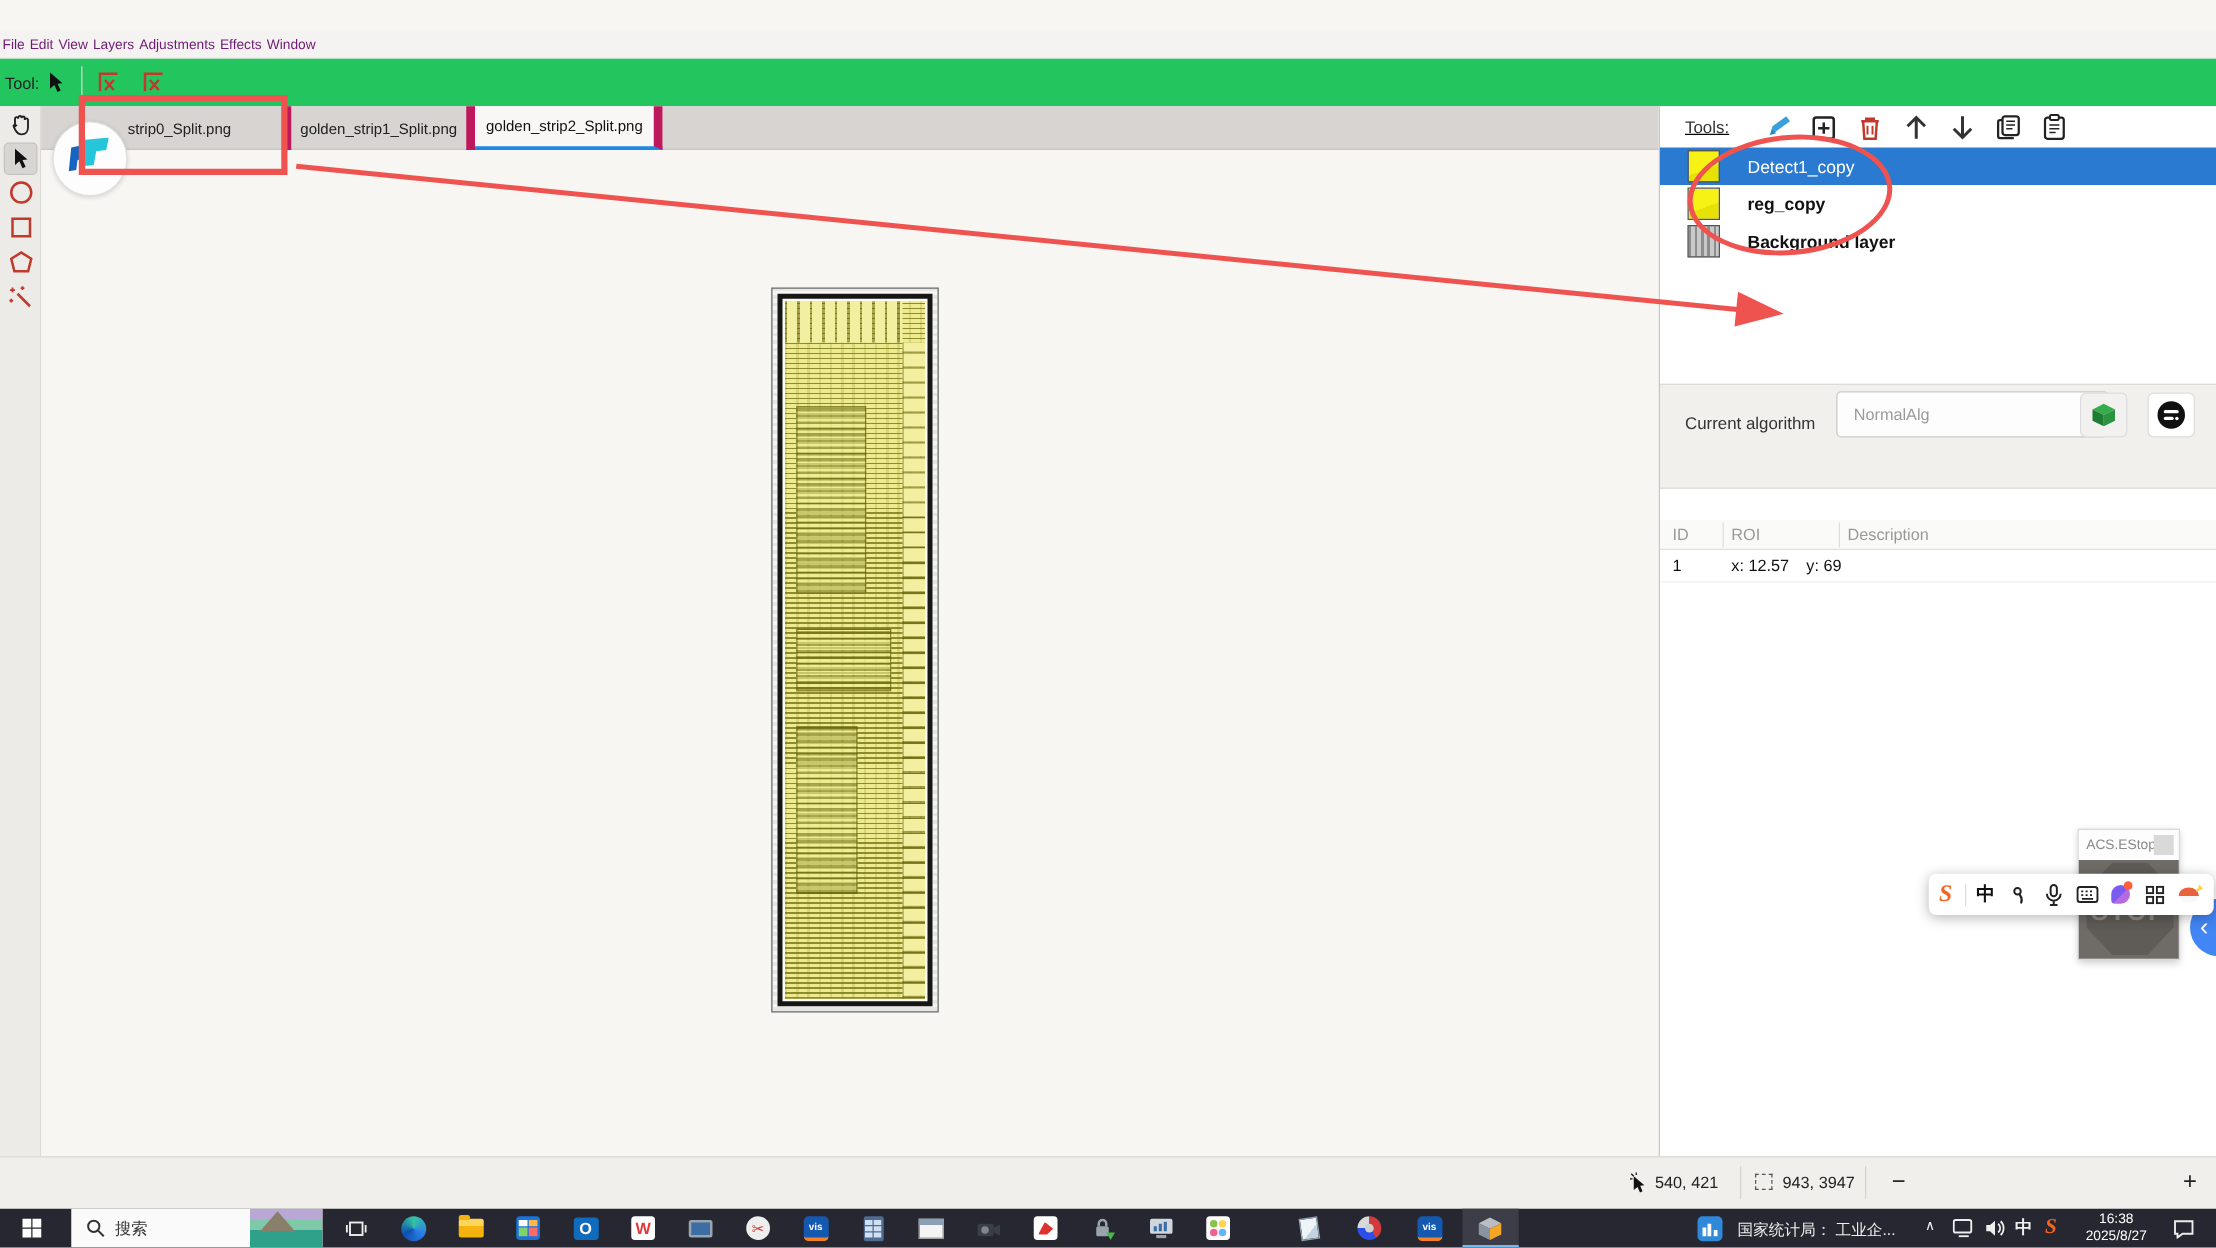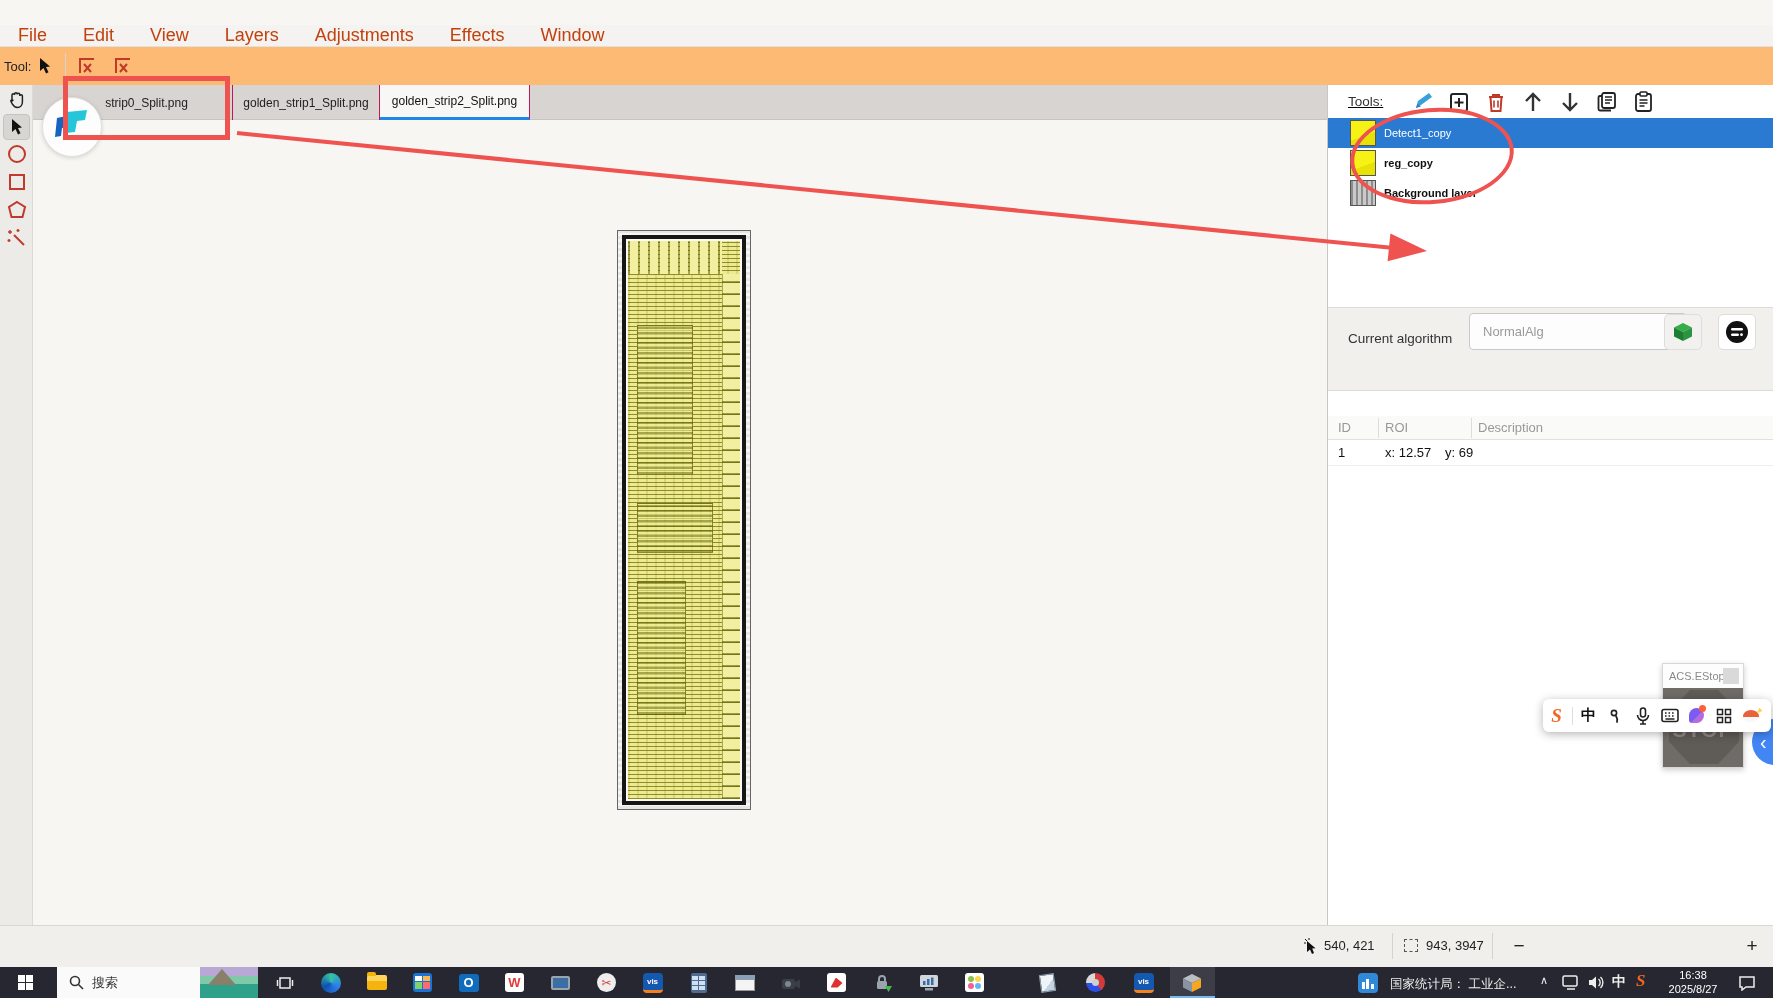--- a/index.html
+++ b/index.html
@@ -14,36 +14,36 @@
   .win-btn { width:46px; height:25px; display:flex; align-items:center; justify-content:center; cursor:default; }
   .glyph-min { width:11px; height:1.5px; background:#444; }
   .glyph-restore { width:9px; height:9px; border:1.2px solid #444; position:relative; }
   .glyph-restore:before { content:""; position:absolute; left:2px; top:-4px; width:9px; height:9px; border-top:1.2px solid #444; border-right:1.2px solid #444; }
   .glyph-close { position:relative; width:11px; height:11px; }
   .glyph-close:before,.glyph-close:after { content:""; position:absolute; left:5px; top:-1px; width:1.4px; height:13px; background:#444; }
   .glyph-close:before { transform:rotate(45deg);} .glyph-close:after { transform:rotate(-45deg);}
 
   
   .menubar { position:absolute; left:0; top:25px; width:1773px; height:22px; background:#f4f3f1; display:flex; align-items:center; border-bottom:1px solid #e3e1de; }
-  .menu-item { font-size:18px; color:#c2410c; padding:0 18px; }
-
-  
-  .toolrow { position:absolute; left:0; top:47px; width:1773px; height:38px; background:#fdba74; display:flex; align-items:center; }
+  .menu-item { font-size:11px; color:#701a75; padding:0 2px; }
+
+  
+  .toolrow { position:absolute; left:0; top:47px; width:1773px; height:38px; background:#22c55e; display:flex; align-items:center; }
   .toolrow-label { font-size:13px; color:#222; margin-left:4px; }
   .toolrow-sep { width:1px; height:26px; background:#d7d5d2; margin:0 10px 0 12px; }
   .red-roi-btn { width:22px; height:22px; margin-right:14px; position:relative; }
 
   
   .palette { position:absolute; left:0; top:85px; width:33px; height:840px; background:#edebe8; border-right:1px solid #dcdad7; }
   .pal-item { position:absolute; left:3px; width:27px; height:26px; display:flex; align-items:center; justify-content:center; border-radius:4px; }
   .pal-item.sel { background:#d8d6d2; border:1px solid #c5c3bf; }
 
   
   .tabbar { position:absolute; left:33px; top:85px; width:1294px; height:35px; background:#d7d4d1; border-bottom:1px solid #c7c5c2; }
-  .tab { position:absolute; top:0; height:35px; display:flex; align-items:center; justify-content:center; font-size:12px; color:#222; border-right:1px solid #be185d; }
+  .tab { position:absolute; top:0; height:35px; display:flex; align-items:center; justify-content:center; font-size:12px; color:#222; border-right:7px solid #be185d; }
   .tab.active { background:#f8f7f5; border-bottom:3px solid #1e88e5; color:#111; }
 
   
   .canvas { position:absolute; left:33px; top:120px; width:1294px; height:805px; background:#f7f6f3; }
 
   
   .chip { position:absolute; left:584px; top:110px; width:134px; height:580px; border:1px solid #666; background:repeating-linear-gradient(0deg,#e6e6e4 0 3px,#f6f6f4 3px 6px); padding:4px; }
   .chip-black { width:100%; height:100%; border:4px solid #161616; background:#fbfaf0; padding:2px; position:relative; }
   .chip-core { position:absolute; inset:2px; background:
       repeating-linear-gradient(90deg, rgba(130,128,24,0.18) 0 2px, rgba(0,0,0,0) 2px 9px),
@@ -61,21 +61,21 @@
 
   
   .rpanel { position:absolute; left:1327px; top:85px; width:446px; height:840px; background:#ffffff; border-left:1px solid #c9c7c4; }
   .rp-tools { position:absolute; left:0; top:0; width:446px; height:33px; display:flex; align-items:center;text-decoration:underline; }
   .rp-tools-label { font-size:13.5px; color:#333; margin-left:20px; margin-right:26px; }
   .rp-tbtn { width:26px; height:26px; margin-right:11px; display:flex; align-items:center; justify-content:center; }
   .layer-row { position:absolute; left:0; width:446px; height:30px; display:flex; align-items:center; }
   .layer-row.sel { background:#2a7ad2; }
   .layer-thumb { width:26px; height:26px; margin-left:22px; border:1px solid #555; background:linear-gradient(160deg,#f6f215 0 60%,#e8e106 60% 100%); }
   .layer-thumb.gray { background:repeating-linear-gradient(90deg,#8d8d8d 0 2px,#c9c9c9 2px 5px), #bdbdbd; }
-  .layer-name { margin-left:8px; font-size:11px; font-weight:bold; color:#111; }
+  .layer-name { margin-left:22px; font-size:14px; font-weight:bold; color:#111; }
   .layer-row.sel .layer-name { color:#fff; font-weight:normal; }
 
   .algo-section { position:absolute; left:0; top:222px; width:446px; height:84px; background:#f1f0ed; border-top:1px solid #dddbd8; border-bottom:1px solid #dddbd8; }
   .algo-label { position:absolute; left:20px; top:23px; font-size:13.5px; color:#333; }
   .algo-select { position:absolute; left:141px; top:5px; width:218px; height:37px; background:#fdfdfd; border:1px solid #c9c9c9; border-radius:4px; display:flex; align-items:center; }
   .algo-value { font-size:13px; color:#9a9a9a; margin-left:13px; flex:1; }
   .algo-caret { color:#8a8a8a; font-size:11px; margin-right:12px; }
   .sq-btn { position:absolute; top:6px; width:38px; height:36px; border:1px solid #ddd; border-radius:5px; background:#f2f1ef; display:flex; align-items:center; justify-content:center; }
   .sq-btn.white { background:#fff; }
 

